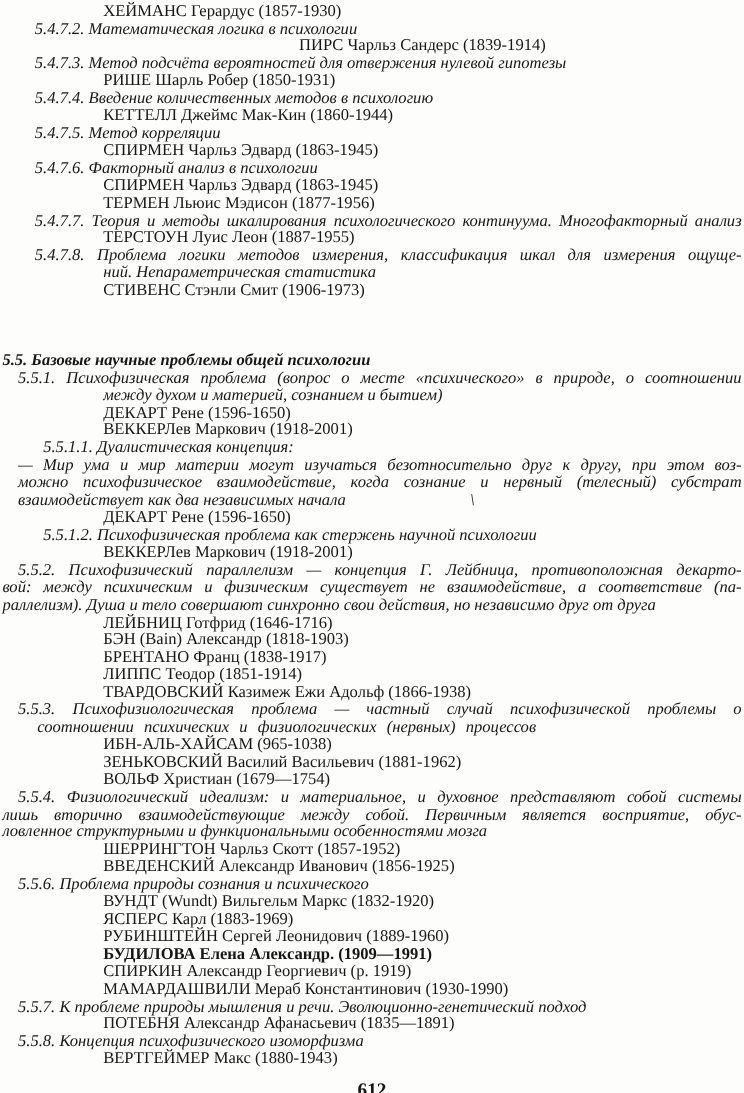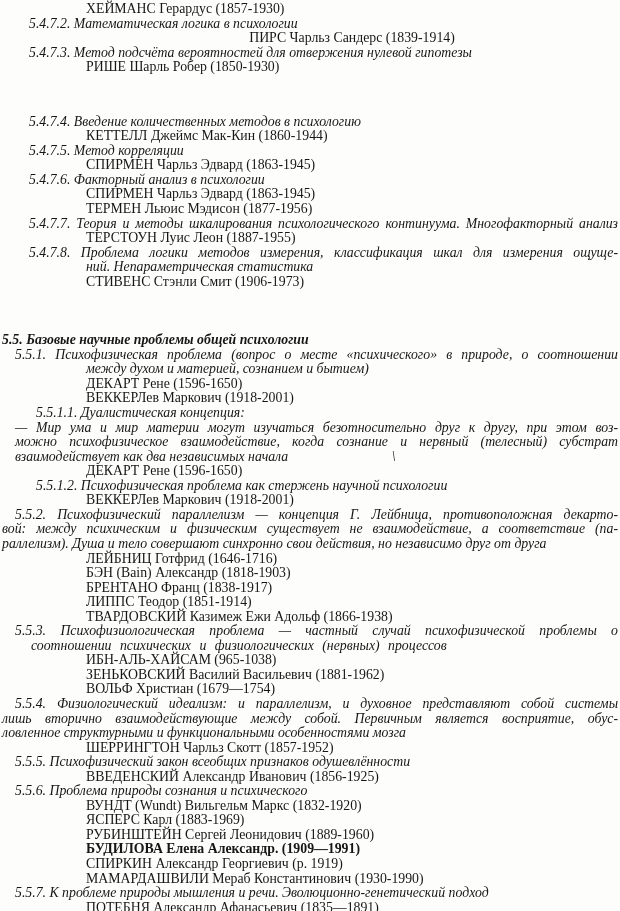--- a/index.html
+++ b/index.html
@@ -41,22 +41,22 @@
 </style>
 </head>
 <body>
 
 <div id="page">
   <div id="outline">
       <div class="line name" style="padding-left: 84px;">ХЕЙМАНС Герардус (1857-1930)</div>
       <div class="line sec" style="padding-left: 27px;">5.4.7.2. Математическая логика в психологии</div>
       <div class="line name" style="padding-left: 84px; text-align: center;">ПИРС Чарльз Сандерс (1839-1914)</div>
       <div class="line sec" style="padding-left: 27px;">5.4.7.3. Метод подсчёта вероятностей для отвержения нулевой гипотезы</div>
-      <div class="line name" style="padding-left: 84px;">РИШЕ Шарль Робер (1850-1930)</div>
-      <div class="line sec" style="padding-left: 27px; margin-top: 40px;">5.4.7.4. Введение количественных методов в психологию</div>
+      <div class="line name" style="padding-left: 84px;">РИШЕ Шарль Робер (1850-1931)</div>
+      <div class="line sec" style="padding-left: 27px;">5.4.7.4. Введение количественных методов в психологию</div>
       <div class="line name" style="padding-left: 84px;">КЕТТЕЛЛ Джеймс Мак-Кин (1860-1944)</div>
       <div class="line sec" style="padding-left: 27px;">5.4.7.5. Метод корреляции</div>
       <div class="line name" style="padding-left: 84px;">СПИРМЕН Чарльз Эдвард (1863-1945)</div>
       <div class="line sec" style="padding-left: 27px;">5.4.7.6. Факторный анализ в психологии</div>
       <div class="line name" style="padding-left: 84px;">СПИРМЕН Чарльз Эдвард (1863-1945)</div>
       <div class="line name" style="padding-left: 84px;">ТЕРМЕН Льюис Мэдисон (1877-1956)</div>
       <div class="line sec stretch" style="padding-left: 27px;">5.4.7.7. Теория и методы шкалирования психологического континуума. Многофакторный анализ</div>
       <div class="line name" style="padding-left: 84px;">ТЕРСТОУН Луис Леон (1887-1955)</div>
       <div class="line sec stretch" style="padding-left: 27px;">5.4.7.8. Проблема логики методов измерения, классификация шкал для измерения ощуще-</div>
       <div class="line sec" style="padding-left: 84px;">ний. Непараметрическая статистика</div>
@@ -79,25 +79,24 @@
       <div class="line name" style="padding-left: 84px;">ЛЕЙБНИЦ Готфрид (1646-1716)</div>
       <div class="line name" style="padding-left: 84px;">БЭН (Bain) Александр (1818-1903)</div>
       <div class="line name" style="padding-left: 84px;">БРЕНТАНО Франц (1838-1917)</div>
       <div class="line name" style="padding-left: 84px;">ЛИППС Теодор (1851-1914)</div>
       <div class="line name" style="padding-left: 84px;">ТВАРДОВСКИЙ Казимеж Ежи Адольф (1866-1938)</div>
       <div class="line sec stretch" style="padding-left: 13px;">5.5.3. Психофизиологическая проблема — частный случай психофизической проблемы о</div>
       <div class="line sec" style="padding-left: 29px; word-spacing: 5px;">соотношении психических и физиологических (нервных) процессов</div>
       <div class="line name" style="padding-left: 84px;">ИБН-АЛЬ-ХАЙСАМ (965-1038)</div>
       <div class="line name" style="padding-left: 84px;">ЗЕНЬКОВСКИЙ Василий Васильевич (1881-1962)</div>
       <div class="line name" style="padding-left: 84px;">ВОЛЬФ Христиан (1679—1754)</div>
-      <div class="line sec stretch" style="padding-left: 13px;">5.5.4. Физиологический идеализм: и параллелизм, и духовное представляют собой системы</div>
+      <div class="line sec stretch" style="padding-left: 13px;">5.5.4. Физиологический идеализм: и материальное, и духовное представляют собой системы</div>
       <div class="line sec stretch" style="padding-left: 0px;">лишь вторично взаимодействующие между собой. Первичным является восприятие, обус-</div>
       <div class="line sec" style="padding-left: 0px;">ловленное структурными и функциональными особенностями мозга</div>
       <div class="line name" style="padding-left: 84px;">ШЕРРИНГТОН Чарльз Скотт (1857-1952)</div>
-      <div class="line sec" style="padding-left: 13px;">5.5.5. Психофизический закон всеобщих признаков одушевлённости</div>
       <div class="line name" style="padding-left: 84px;">ВВЕДЕНСКИЙ Александр Иванович (1856-1925)</div>
       <div class="line sec" style="padding-left: 13px;">5.5.6. Проблема природы сознания и психического</div>
       <div class="line name" style="padding-left: 84px;">ВУНДТ (Wundt) Вильгельм Маркс (1832-1920)</div>
       <div class="line name" style="padding-left: 84px;">ЯСПЕРС Карл (1883-1969)</div>
       <div class="line name" style="padding-left: 84px;">РУБИНШТЕЙН Сергей Леонидович (1889-1960)</div>
       <div class="line name" style="padding-left: 84px; font-weight: bold;">БУДИЛОВА Елена Александр. (1909—1991)</div>
       <div class="line name" style="padding-left: 84px;">СПИРКИН Александр Георгиевич (р. 1919)</div>
       <div class="line name" style="padding-left: 84px;">МАМАРДАШВИЛИ Мераб Константинович (1930-1990)</div>
       <div class="line sec" style="padding-left: 13px;">5.5.7. К проблеме природы мышления и речи. Эволюционно-генетический подход</div>
       <div class="line name" style="padding-left: 84px;">ПОТЕБНЯ Александр Афанасьевич (1835—1891)</div>

